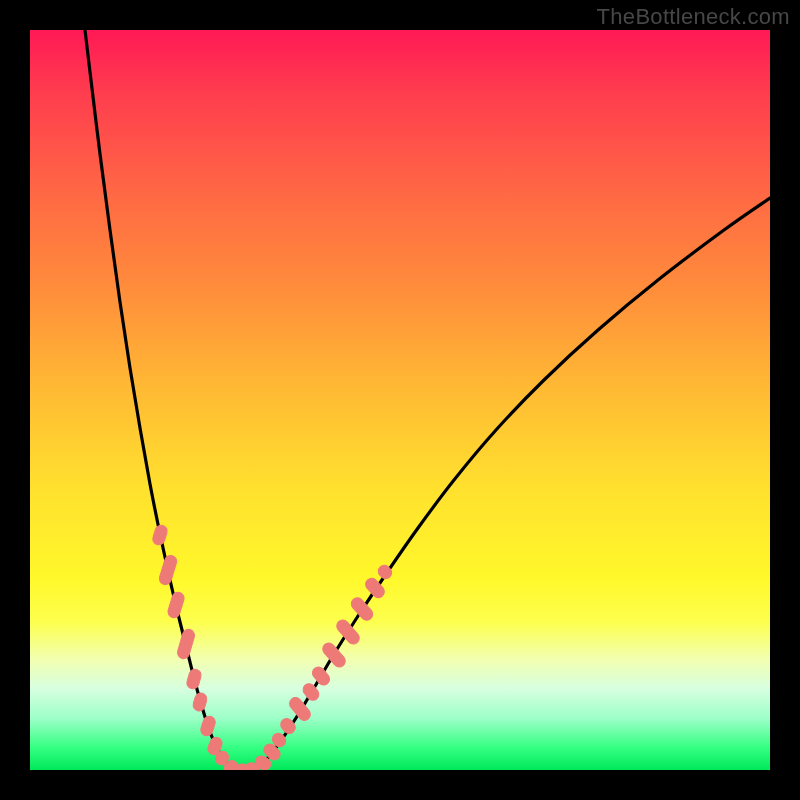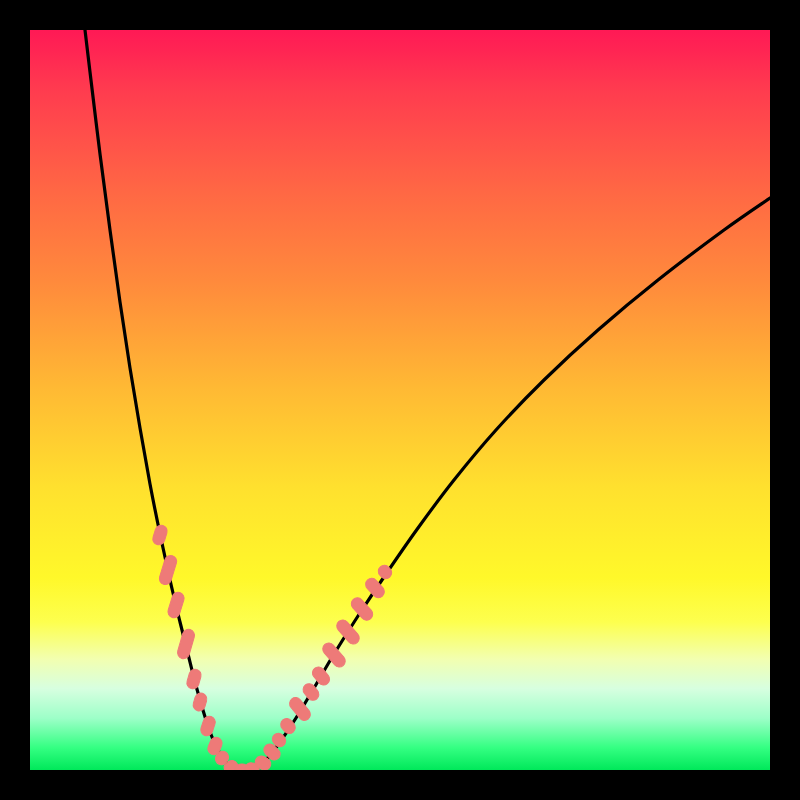--- a/index.html
+++ b/index.html
@@ -143,13 +143,14 @@
           </g>
           <g transform="translate(345 558) rotate(48)">
             <rect x="-11" y="-6" width="22" height="12" rx="6" ry="6" class="marker"></rect>
           </g>
           <g transform="translate(355 542) rotate(48)">
             <rect x="-7" y="-6" width="14" height="12" rx="6" ry="6" class="marker"></rect>
           </g>
         </g>
     </svg>
   </div>
+  <div class="watermark">TheBottleneck.com</div>
 </div>
 
 </body></html>

